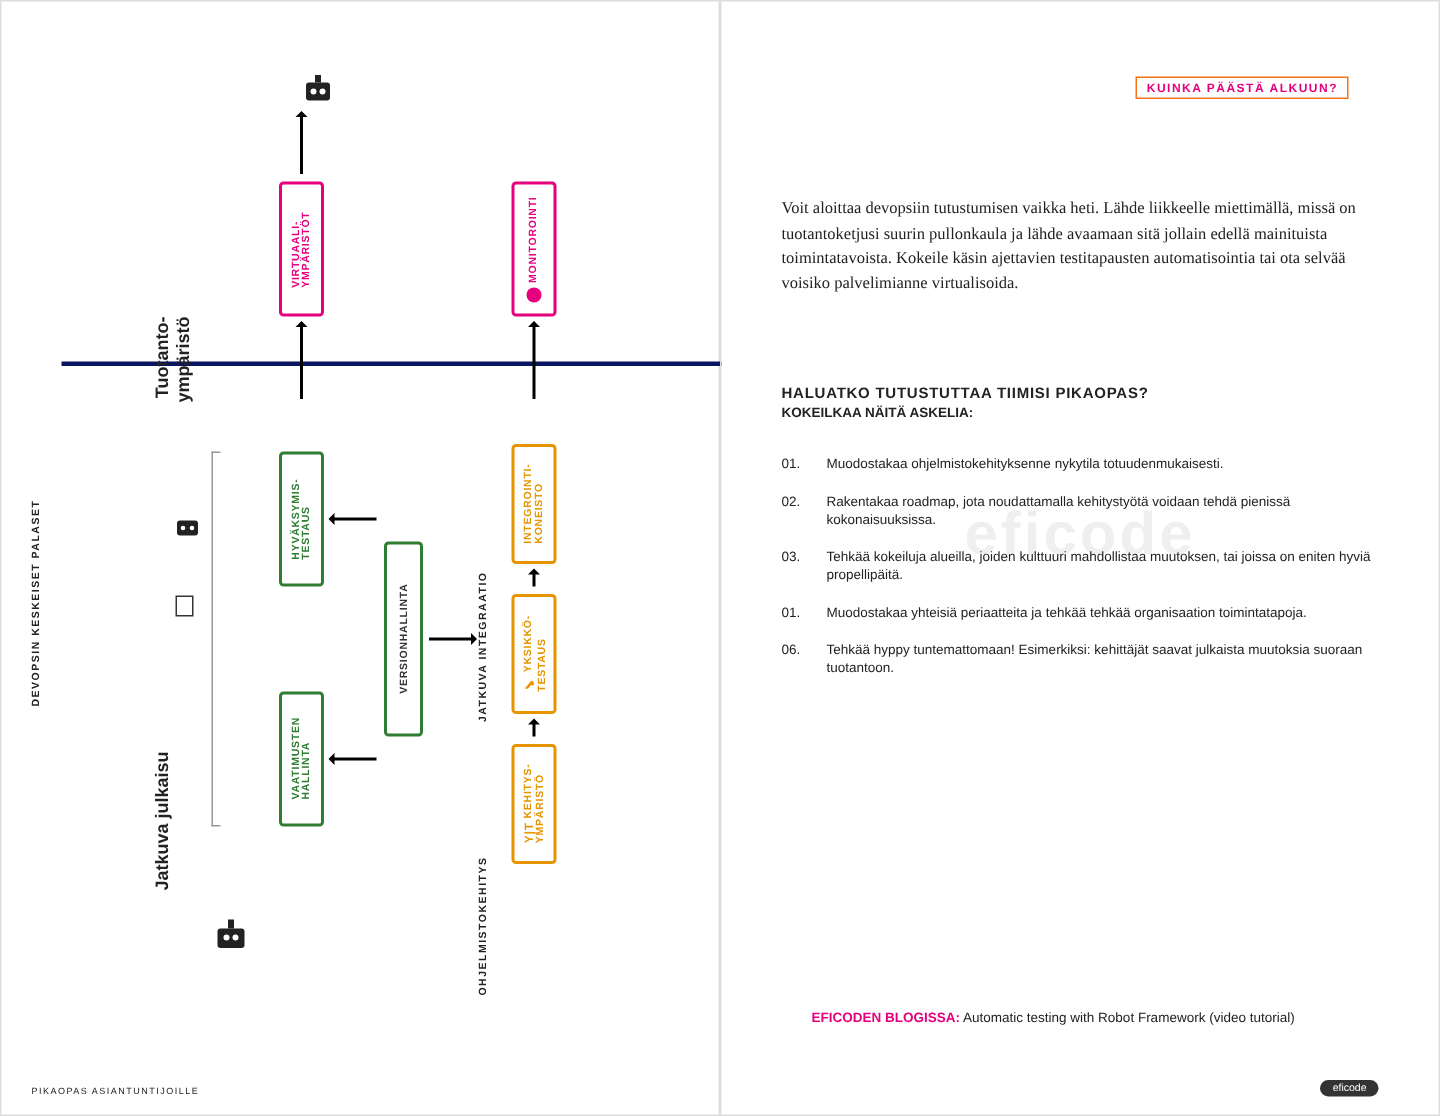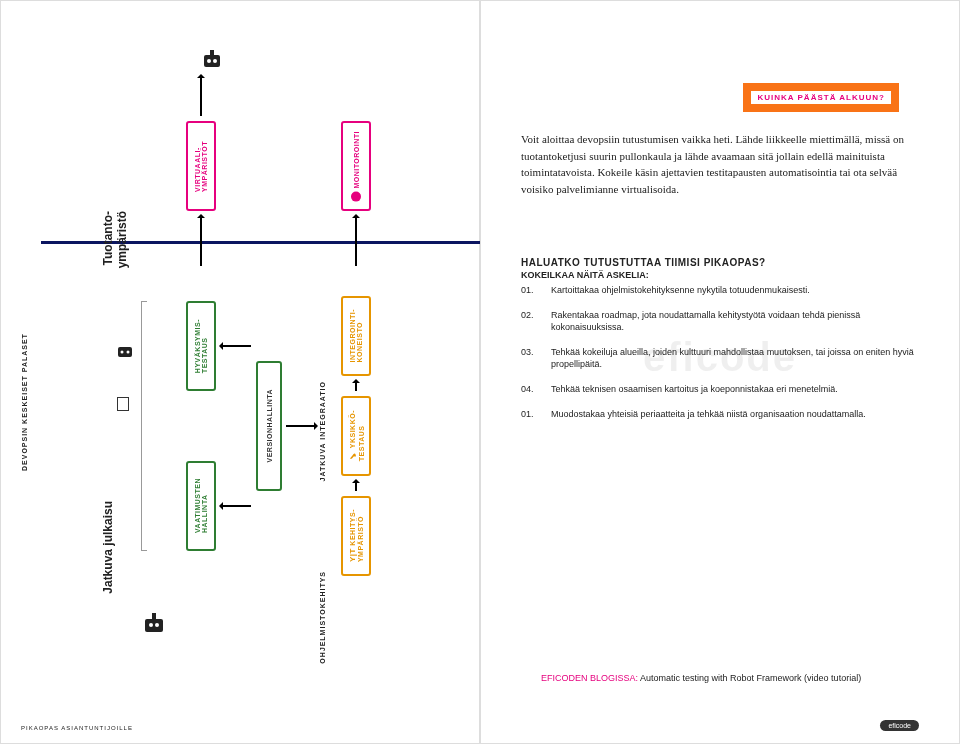--- a/index.html
+++ b/index.html
@@ -20,30 +20,30 @@
 
   .dot-icon { width: 10px; height: 10px; border-radius: 50%; display:inline-block; }
 
   .footer-left { position: absolute; bottom: 12px; left: 20px; font-size: 6px; letter-spacing: 1px; }
 
   
   .vtext { writing-mode: vertical-rl; transform: rotate(180deg); font-size: 7px; font-weight: bold; letter-spacing: 0.5px; white-space: nowrap; }
   .vtext-big { writing-mode: vertical-rl; transform: rotate(180deg); font-size: 12px; font-weight: bold; }
 
   
-  .header-link { position: absolute; top: 50px; right: 60px; border: 8px solid #f97316; padding: 2px 6px; font-size: 8px; letter-spacing: 1px; color: #e6007e; font-weight: bold; margin-top: 32px; }
+  .header-link { position: absolute; top: 50px; right: 60px; border: 1px solid #f97316; padding: 2px 6px; font-size: 8px; letter-spacing: 1px; color: #e6007e; font-weight: bold; }
   .body-text { font-family: Georgia, serif; font-size: 11px; line-height: 1.5; margin-top: 100px; }
   .sub-heading { font-size: 10px; font-weight: bold; margin-top: 60px; margin-bottom: 2px; letter-spacing: 0.5px;}
-  .sub-sub { font-size: 9px; font-weight: bold; margin-bottom: 4px;}
+  .sub-sub { font-size: 9px; font-weight: bold; margin-bottom: 23px;}
   .steps { }
   .step-row { display: flex; margin-bottom: 12px; font-size: 9px; line-height: 1.4; }
   .step-num { width: 30px; font-weight: normal; flex-shrink:0; }
   .step-txt { flex: 1; }
   .blog-block { position: absolute; bottom: 60px; left: 60px; font-size: 9px; }
-  .blog-title { color:#e6007e; font-weight: normal; }
+  .blog-title { color:#e6007e; font-weight: bold; }
   .blog-sub { margin-top:20px;}
   .blog-url { text-align:center; margin-top: 10px; font-size: 9px;}
   .logo-pill { position:absolute; bottom:12px; right:40px; background:#333; color:#fff; border-radius:10px; padding:2px 8px; font-size:7px;}
 
   
   .box { position:absolute; border:2px solid; border-radius:3px; display:flex; align-items:center; justify-content:center; }
 
   
   .varr { position:absolute; width:2px; background:#000; }
   .varr::before{content:""; position:absolute; top:-6px; left:-3px; border:4px solid transparent; border-bottom-color:#000;}
@@ -188,37 +188,37 @@
   <div class="brand-shadow">eficode</div>
 
   <div class="body-text">Voit aloittaa devopsiin tutustumisen vaikka heti. Lähde liikkeelle miettimällä, missä on tuotantoketjusi suurin pullonkaula ja lähde avaamaan sitä jollain edellä mainituista toimintatavoista. Kokeile käsin ajettavien testitapausten automatisointia tai ota selvää voisiko palvelimianne virtualisoida.</div>
 
   <div class="sub-heading">HALUATKO TUTUSTUTTAA TIIMISI PIKAOPAS?</div>
   <div class="sub-sub">KOKEILKAA NÄITÄ ASKELIA:</div>
 
   <div class="steps">
     <div class="step-row">
         <div class="step-num">01.</div>
-        <div class="step-txt">Kartoittakaa ohjelmistokehityksenne nykytila totuudenmukaisesti.</div>
+        <div class="step-txt">Muodostakaa ohjelmistokehityksenne nykytila totuudenmukaisesti.</div>
       </div>
     <div class="step-row">
         <div class="step-num">02.</div>
         <div class="step-txt">Rakentakaa roadmap, jota noudattamalla kehitystyötä voidaan tehdä pienissä kokonaisuuksissa.</div>
       </div>
     <div class="step-row">
         <div class="step-num">03.</div>
         <div class="step-txt">Tehkää kokeiluja alueilla, joiden kulttuuri mahdollistaa muutoksen, tai joissa on eniten hyviä propellipäitä.</div>
       </div>
     <div class="step-row">
-        <div class="step-num">04.</div>
-        <div class="step-txt">Tehkää teknisen osaamisen kartoitus ja koeponnistakaa eri menetelmiä.</div>
-      </div>
-    <div class="step-row">
         <div class="step-num">01.</div>
-        <div class="step-txt">Muodostakaa yhteisiä periaatteita ja tehkää niistä organisaation noudattamalla.</div>
+        <div class="step-txt">Muodostakaa yhteisiä periaatteita ja tehkää tehkää organisaation toimintatapoja.</div>
+      </div>
+    <div class="step-row">
+        <div class="step-num">06.</div>
+        <div class="step-txt">Tehkää hyppy tuntemattomaan! Esimerkiksi: kehittäjät saavat julkaista muutoksia suoraan tuotantoon.</div>
       </div>
   </div>
 
   <div class="blog-block">
     <span class="blog-title">EFICODEN BLOGISSA:</span>
     <span class="blog-sub">Automatic testing with Robot Framework (video tutorial)</span>
   </div>
 
   <div class="logo-pill">eficode</div>
 </div>

